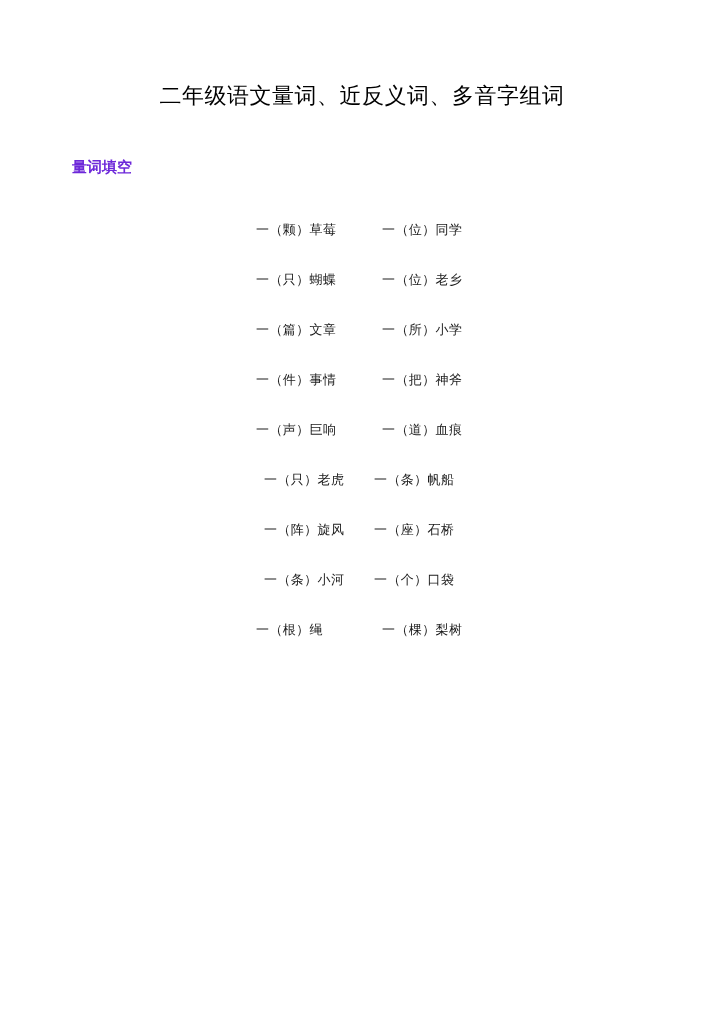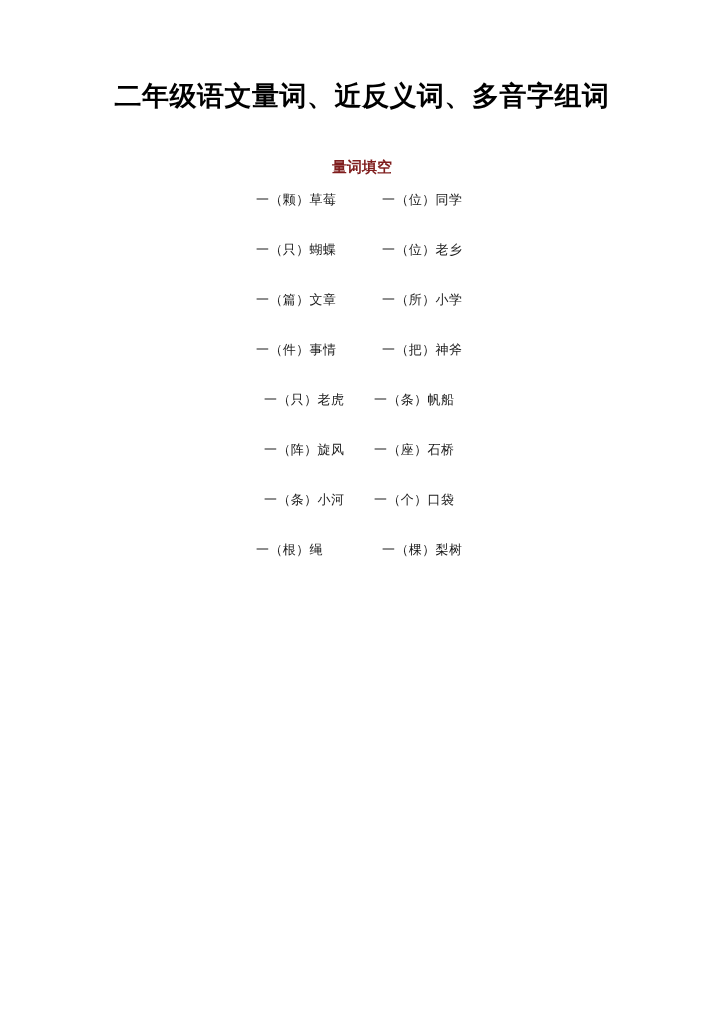--- a/index.html
+++ b/index.html
@@ -19,49 +19,48 @@
     width: 724px;
     height: 1024px;
     box-sizing: border-box;
     padding: 0 72px;
   }
   .doc-title {
     margin: 0;
     padding-top: 78px;
     text-align: center;
     font-family: "Liberation Sans", "DejaVu Sans", sans-serif;
-    font-weight: bold;
-    font-size: 27px;
+    font-weight: normal;
+    font-size: 22px;
     line-height: 36px;
     letter-spacing: 0.5px;
     color: #000000;
   }
   .doc-title .line2 {
     display: block;
   }
   .section-heading {
     margin: 0;
     padding-top: 42px;
-    text-align: center;
     font-family: "Liberation Serif", "DejaVu Serif", serif;
     font-weight: bold;
     font-size: 15px;
     line-height: 22px;
-    color: #7f1d1d;
+    color: #6d28d9;
   }
   .pair-list {
     margin: 0;
     padding: 0;
     list-style: none;
     padding-top: 12px;
   }
   .pair-row {
     display: flex;
     justify-content: center;
-    align-items: flex-start;
+    align-items: flex-end;
     font-size: 13px;
     line-height: 20px;
     height: 50px;
     color: #1a1a1a;
   }
   .pair-row .cell {
     white-space: nowrap;
     letter-spacing: 0.4px;
   }
   .pair-row .cell-left {
@@ -104,20 +103,25 @@
     <li class="pair-row" data-group="wide">
       <span class="cell cell-left">一（篇）文章</span>
       <span class="gap"></span>
       <span class="cell cell-right">一（所）小学</span>
     </li>
     <li class="pair-row" data-group="wide">
       <span class="cell cell-left">一（件）事情</span>
       <span class="gap"></span>
       <span class="cell cell-right">一（把）神斧</span>
     </li>
+    <li class="pair-row" data-group="wide">
+      <span class="cell cell-left">一（声）巨响</span>
+      <span class="gap"></span>
+      <span class="cell cell-right">一（道）血痕</span>
+    </li>
     <li class="pair-row" data-group="narrow">
       <span class="cell cell-left">一（只）老虎</span>
       <span class="gap"></span>
       <span class="cell cell-right">一（条）帆船</span>
     </li>
     <li class="pair-row" data-group="narrow">
       <span class="cell cell-left">一（阵）旋风</span>
       <span class="gap"></span>
       <span class="cell cell-right">一（座）石桥</span>
     </li>

